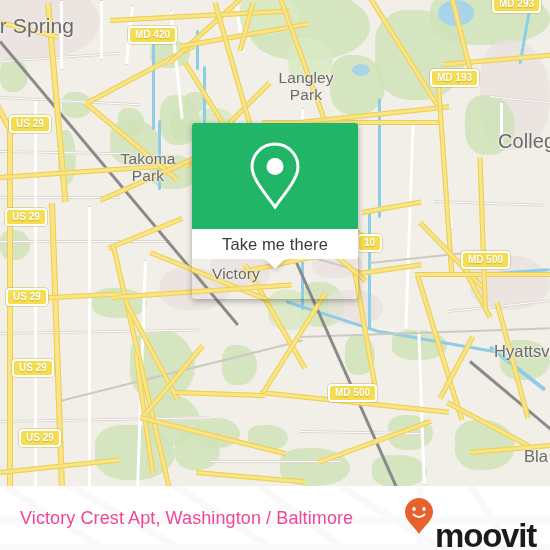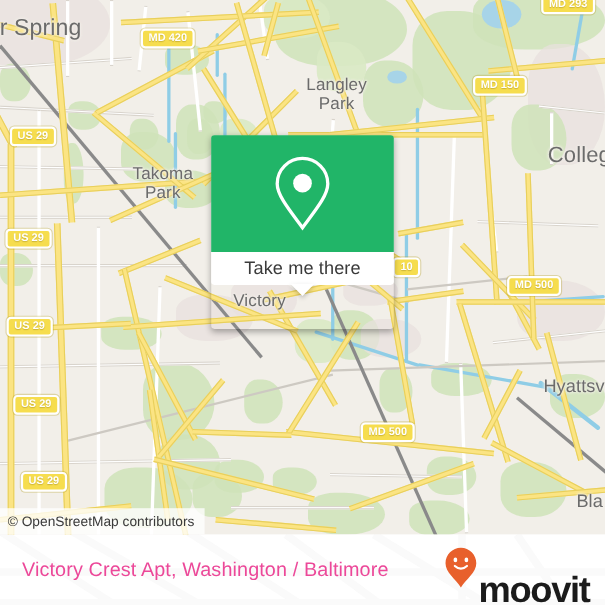--- a/index.html
+++ b/index.html
@@ -338,33 +338,30 @@
     <div class="placelabel" style="left:-12px;top:14px;font-size:21px;line-height:23px;">er Spring</div>
     <div class="placelabel two" style="left:108px;top:150px;width:80px;font-size:15.5px;line-height:17px;">Takoma<br>Park</div>
     <div class="placelabel two" style="left:266px;top:69px;width:80px;font-size:15.5px;line-height:17px;">Langley<br>Park</div>
     <div class="placelabel" style="left:498px;top:133px;font-size:20px;">Colleg</div>
     <div class="placelabel" style="left:212px;top:265px;font-size:15.5px;">Victory</div>
     <div class="placelabel" style="left:494px;top:343px;font-size:16.5px;">Hyattsvi</div>
     <div class="placelabel" style="left:524px;top:448px;font-size:16.5px;">Bla</div>
 
     <div class="shield" style="left:128px;top:26px;">MD 420</div>
     <div class="shield" style="left:492px;top:-5px;">MD 293</div>
-    <div class="shield" style="left:430px;top:69px;">MD 150</div>
+    <div class="shield" style="left:430px;top:69px;">MD 193</div>
     <div class="shield" style="left:9px;top:115px;">US 29</div>
     <div class="shield" style="left:5px;top:208px;">US 29</div>
     <div class="shield" style="left:6px;top:288px;">US 29</div>
     <div class="shield" style="left:12px;top:359px;">US 29</div>
     <div class="shield" style="left:19px;top:429px;">US 29</div>
     <div class="shield" style="left:357px;top:234px;">10</div>
     <div class="shield" style="left:461px;top:251px;">MD 500</div>
     <div class="shield" style="left:328px;top:384px;">MD 500</div>
 
-    <div id="attrib">
-      <span>© OpenStreetMap contributors</span>
-    </div>
   </div>
 
   <div id="card">
     <div id="card-green">
       <span>
         <svg class="pin-svg" width="58" height="72" viewBox="0 0 58 72" aria-hidden="true">
           <path d="M29 4 C16.3 4 6 14.3 6 27 C6 38 18 52 29 67 C40 52 52 38 52 27 C52 14.3 41.7 4 29 4 Z" fill="none" stroke="#ffffff" stroke-width="3"></path>
           <circle cx="29" cy="26.5" r="8.5" fill="#ffffff"></circle>
         </svg>
       </span>

